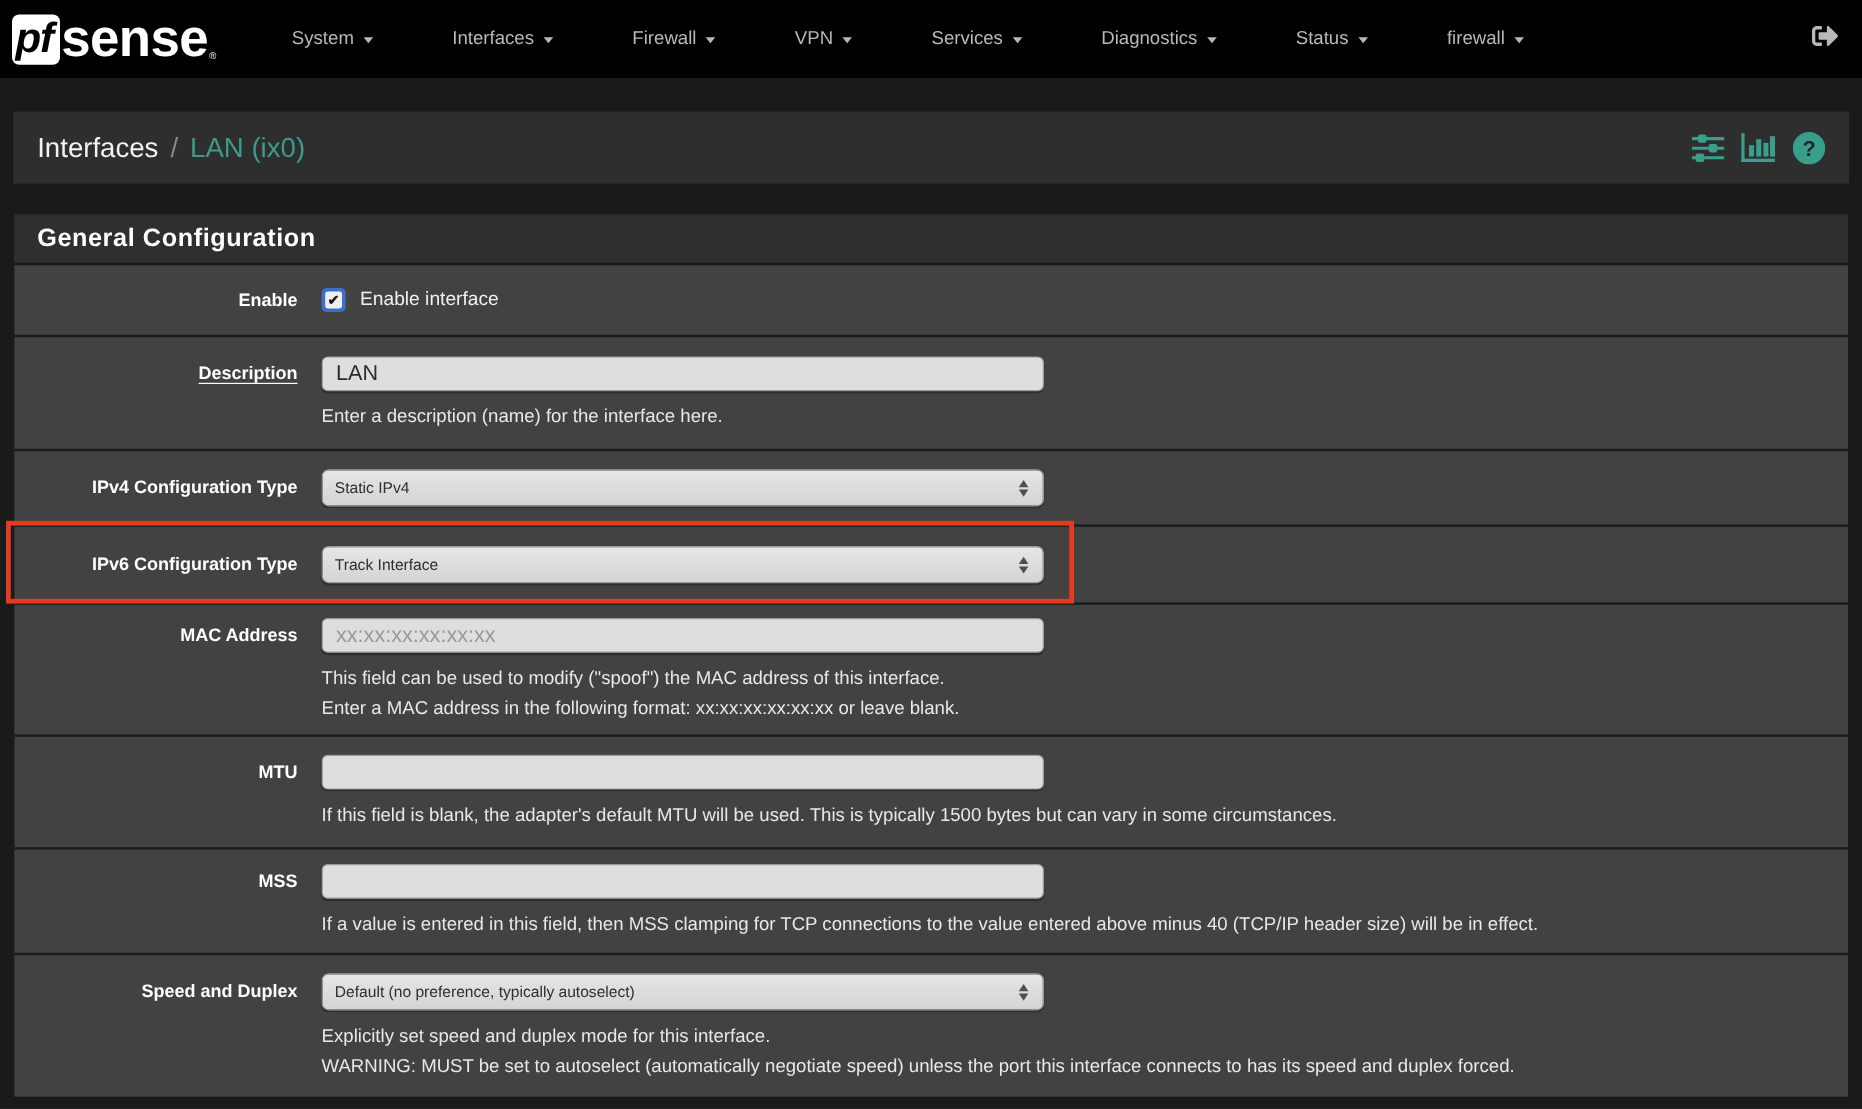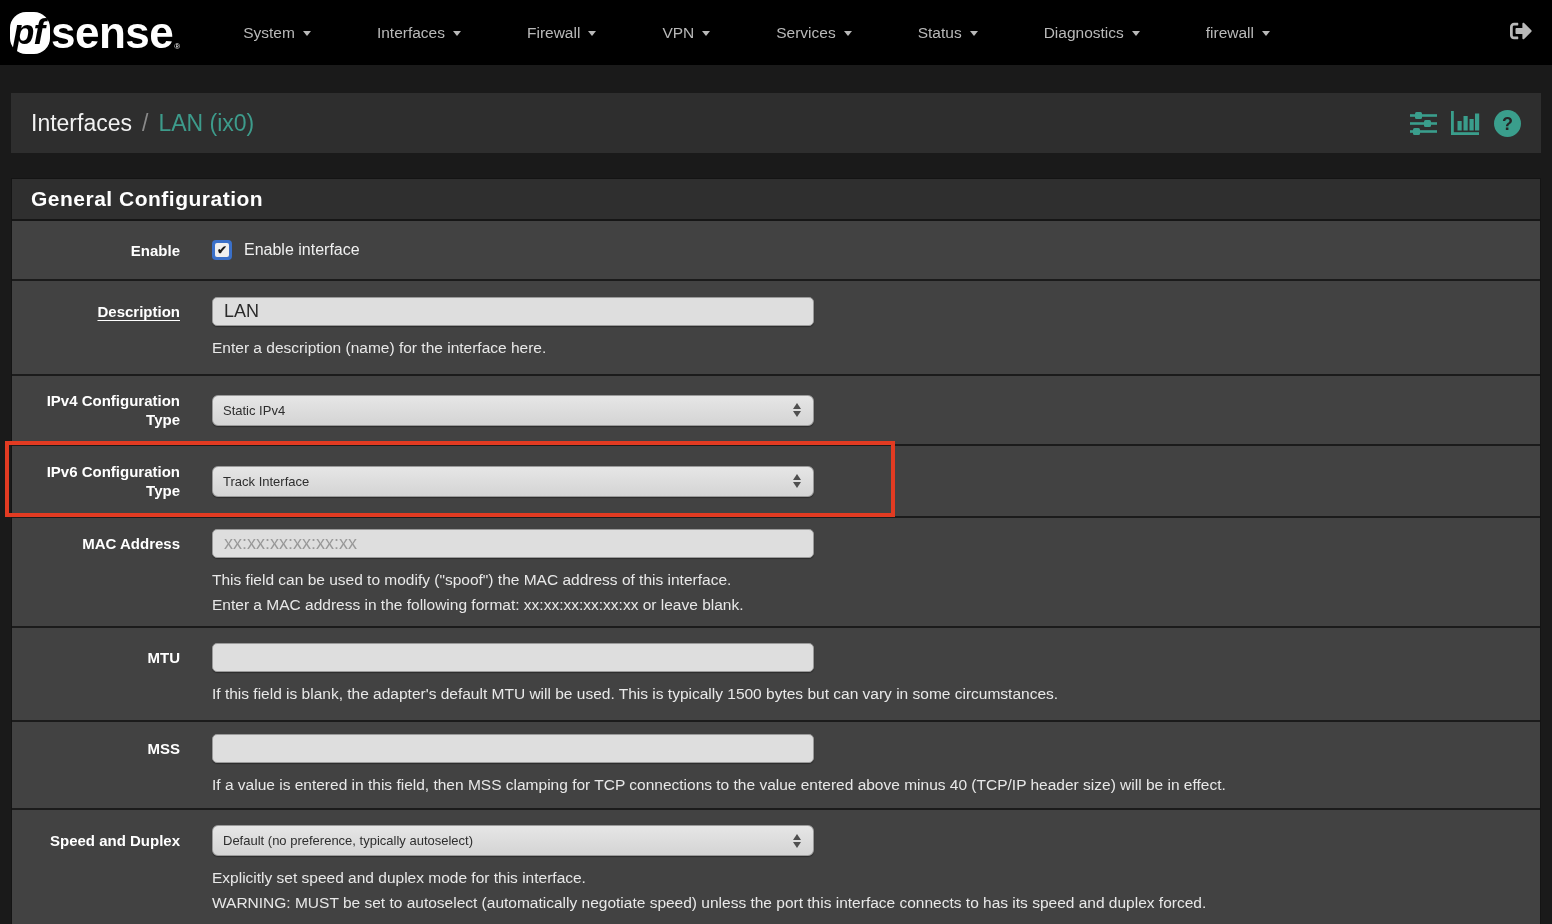--- a/index.html
+++ b/index.html
@@ -12,21 +12,21 @@
 
   
   .navbar {
     height:65px; background:#000; display:flex; align-items:center;
     padding:0 20px 0 10px;
   }
   .brand { display:flex; align-items:flex-end; margin-right:30px; cursor:pointer; }
   .brand-box {
     background:#fff; color:#000; font-style:italic; font-weight:bold;
     font-size:35px; line-height:38px; padding:1px 6px 3px 3px;
-    border-radius:16px; letter-spacing:-1px;
+    border-radius:6px; letter-spacing:-1px;
   }
   .brand-name {
     color:#fff; font-weight:bold; font-size:44px; line-height:42px;
     letter-spacing:-0.5px; margin-left:1px;
   }
   .brand-reg { color:#fff; font-size:8px; margin-left:1px; line-height:14px; }
   .nav-items { display:flex; list-style:none; margin:0; padding:0;align-items:center; }
   .nav-item {
     color:#b9b9b9; font-size:15.5px; padding:0 33px; height:65px;
     display:flex; align-items:center; gap:8px; cursor:pointer; white-space:nowrap;
@@ -54,21 +54,21 @@
     margin:25px 11px 0 11px; background:#424242;
     border:1px solid #141414;
   }
   .panel-header {
     background:#2f2f2f; color:#fff; font-weight:bold; font-size:21px;
     padding:8px 19px; border-bottom:2px solid #161616; letter-spacing:0.5px;
   }
   .row { display:flex; align-items:flex-start; }
   .row + .row { border-top:2px solid #1b1b1b; }
   .label-col {
-    width:200px; flex-shrink:0; text-align:right; padding-right:32px;
+    width:256px; flex-shrink:0; text-align:right; padding-right:20px;
     color:#fff; font-weight:bold; font-size:15px; line-height:19px;
   }
   .content-col { flex:1; padding-right:24px; position:relative; }
   .underlined { text-decoration:underline; text-underline-offset:3px; }
 
   .row-enable { padding:19px 0; align-items:center; }
   .row-desc   { padding:16px 0 14px; }
   .row-ipv4   { padding:15px 0; align-items:center; }
   .row-ipv6   { padding:16px 0; align-items:center; position:relative; }
   .row-mac    { padding:11px 0 9px; }
@@ -150,25 +150,25 @@
       </li>
     <li class="nav-item">
         <span>VPN</span>
         <span class="caret"></span>
       </li>
     <li class="nav-item">
         <span>Services</span>
         <span class="caret"></span>
       </li>
     <li class="nav-item">
+        <span>Diagnostics</span>
+        <span class="caret"></span>
+      </li>
+    <li class="nav-item">
         <span>Status</span>
-        <span class="caret"></span>
-      </li>
-    <li class="nav-item">
-        <span>Diagnostics</span>
         <span class="caret"></span>
       </li>
     <li class="nav-item">
         <span>firewall</span>
         <span class="caret"></span>
       </li>
   </ul>
   <div class="logout-btn">
     <span>
       <svg width="22" height="22" viewBox="0 0 512 512" fill="#b9b9b9">

